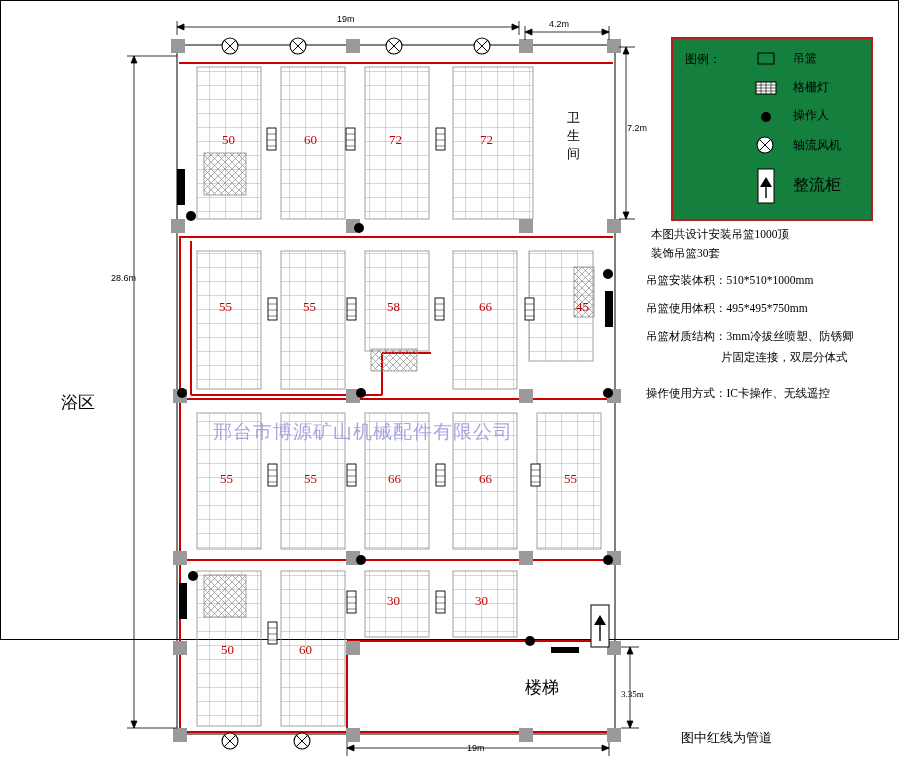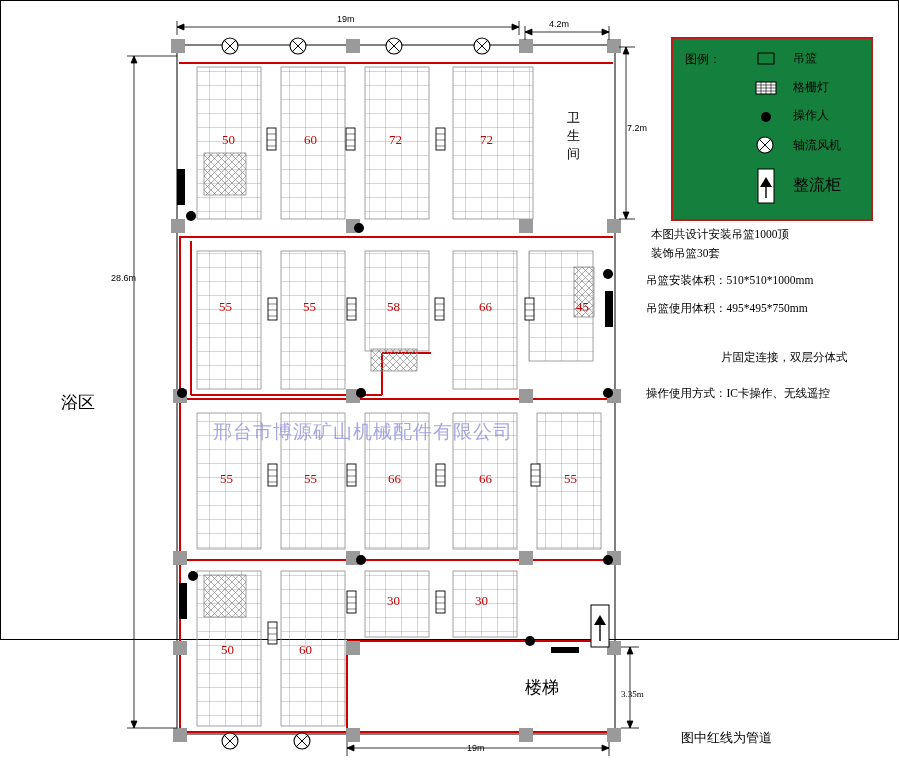--- a/index.html
+++ b/index.html
@@ -296,18 +296,19 @@
     <path d="M11 10 l6 10 h-12 z" fill="#000"></path>
     <line x1="11" y1="20" x2="11" y2="31" stroke="#000" stroke-width="1.4"></line>
   </svg>
   <div class="txt cnlbl" style="left:120px;top:136px;font-size:16px;">整流柜</div>
 </div>
 
 <div class="txt note" style="left:650px;top:226px;">本图共设计安装吊篮1000顶</div>
 <div class="txt note" style="left:650px;top:245px;">装饰吊篮30套</div>
 <div class="txt note" style="left:645px;top:272px;">吊篮安装体积：510*510*1000mm</div>
 <div class="txt note" style="left:645px;top:300px;">吊篮使用体积：495*495*750mm</div>
+<div class="txt note" style="left:645px;top:328px;">吊篮材质结构：3mm冷拔丝喷塑、防锈卿</div>
 <div class="txt note" style="left:720px;top:349px;">片固定连接，双层分体式</div>
 <div class="txt note" style="left:645px;top:385px;">操作使用方式：IC卡操作、无线遥控</div>
 
 <div class="txt note" style="left:680px;top:728px;font-size:13px;">图中红线为管道</div>
 
 </div>
 
 </body></html>

